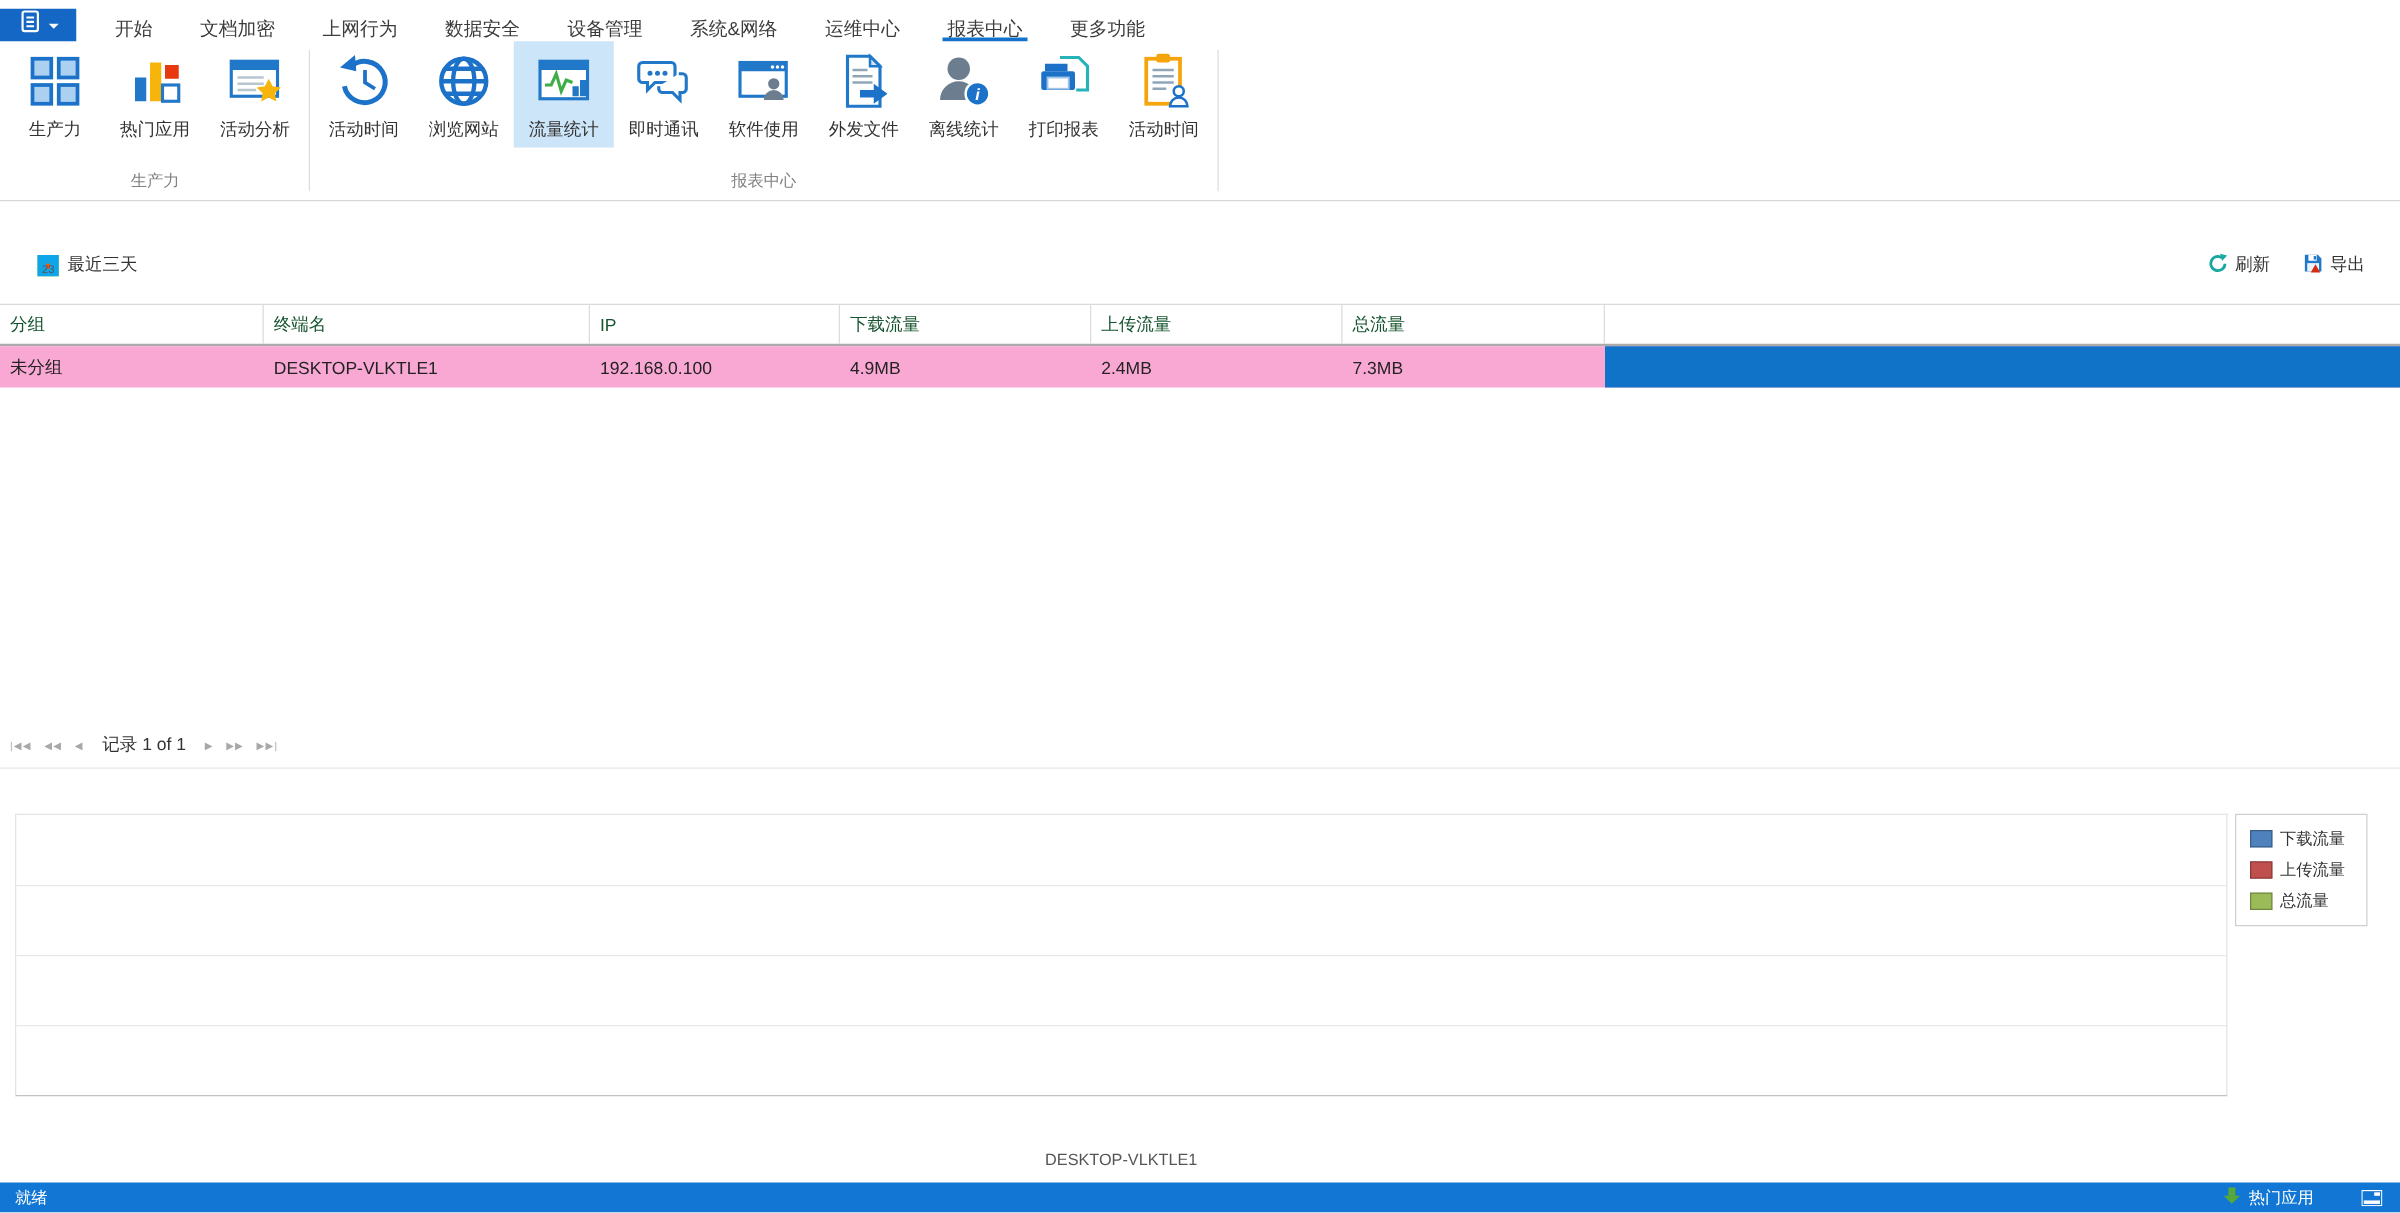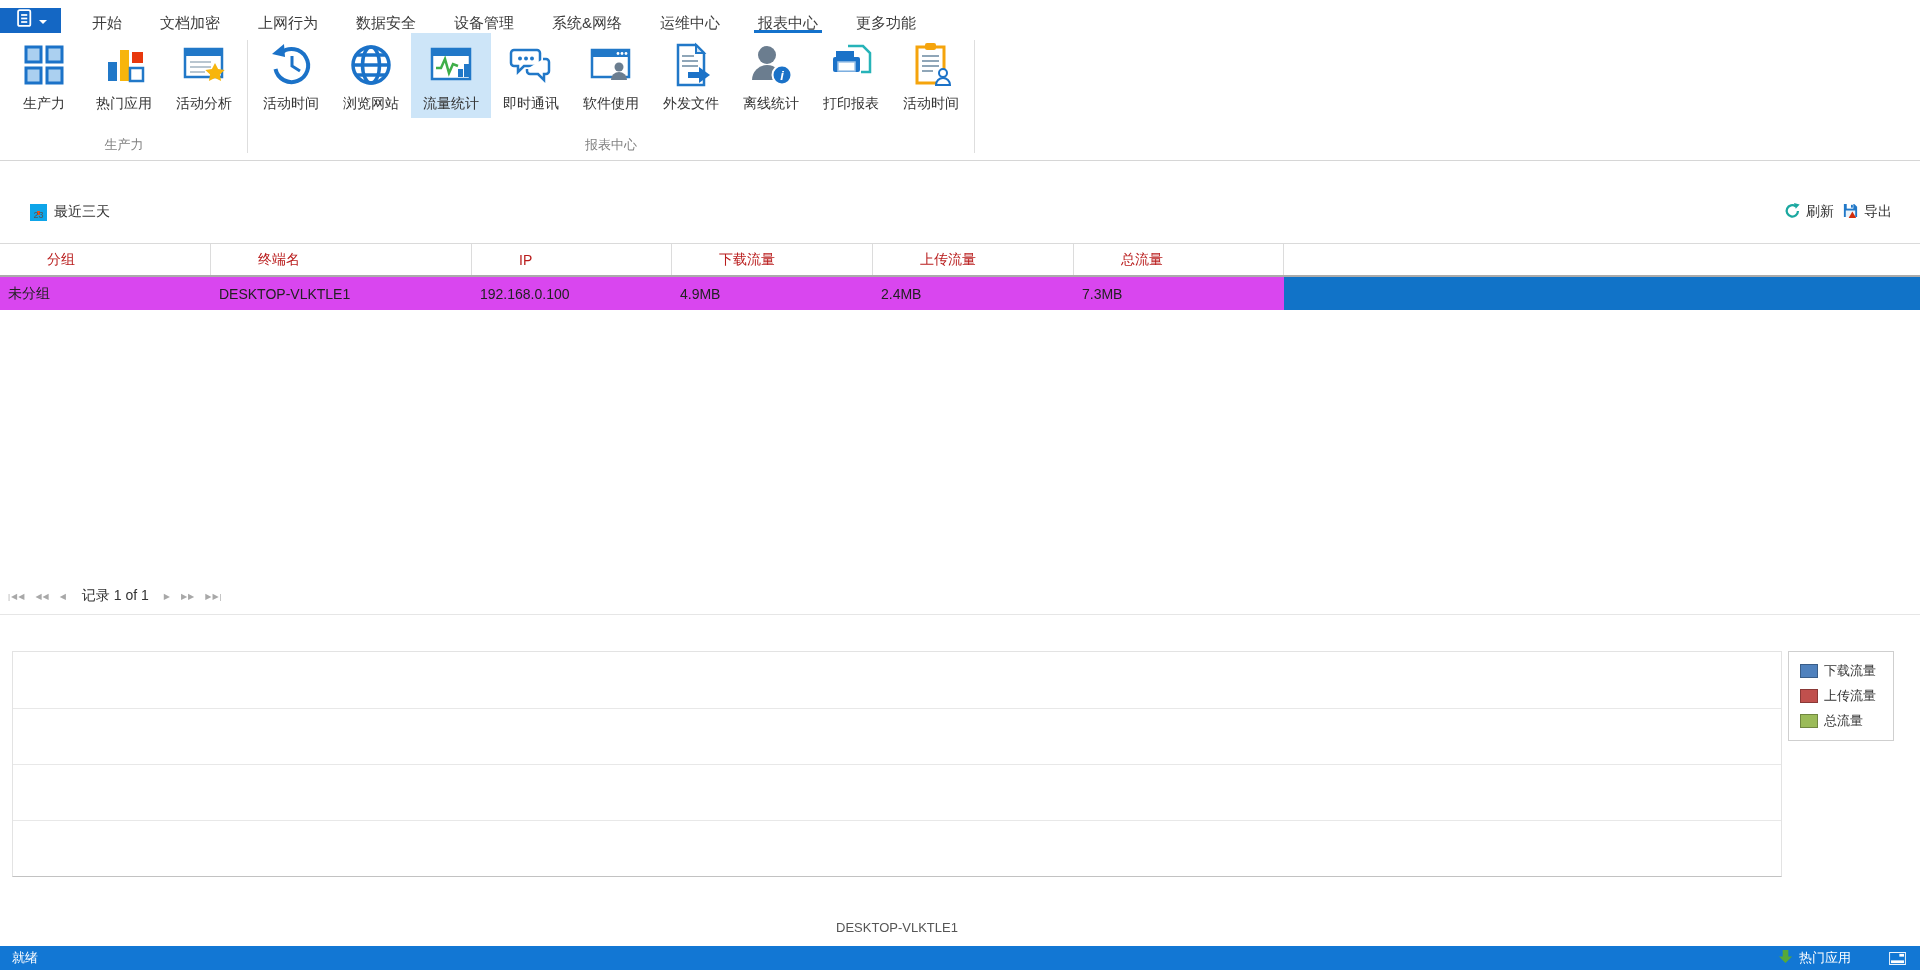--- a/index.html
+++ b/index.html
@@ -21,34 +21,34 @@
   .ritem{display:flex;flex-direction:column;align-items:center;padding:9px 9px 5px;min-width:62px;cursor:pointer;}
   .ritem .ric{width:46px;height:46px;display:flex;align-items:center;justify-content:center;}
   .rlabel{font-size:14px;color:#333;margin-top:7px;white-space:nowrap;}
   .ritem.active{background:#cde5f8;}
   .rgroup-label{text-align:center;font-size:13px;color:#818181;padding-bottom:6px;margin-top:auto;}
   .rdivider{width:1px;background:#dedede;margin:7px 3px;}
 
   
   #toolbar{position:absolute;top:194px;left:0;right:0;height:36px;display:flex;align-items:center;padding:0 28px 0 30px;box-sizing:border-box;}
   .tool-left{display:flex;align-items:center;gap:7px;font-size:14px;color:#333;cursor:pointer;}
-  .tool-right{margin-left:auto;display:flex;gap:8px;}
+  .tool-right{margin-left:auto;display:flex;gap:26px;}
   .tool-btn{display:flex;align-items:center;gap:5px;font-size:14px;color:#333;cursor:pointer;}
   .cal{width:17px;height:17px;border:7px solid #0ea5e9;position:relative;background:#84cc16;box-sizing:border-box;text-decoration:underline;}
   .cal .caltop{position:absolute;top:0;left:0;right:0;height:4px;background:#e8541c;}
   .cal .calnum{position:absolute;top:4px;left:0;right:0;bottom:0;display:flex;align-items:center;justify-content:center;font-size:9px;color:#555;}
 
   
   #table{position:absolute;top:243px;left:0;right:0;}
   .thead,.trow{display:grid;grid-template-columns:211px 261px 200px 201px 201px 210px 1fr;}
   .thead{height:31px;border-top:1px solid #dadada;border-bottom:2px solid #ababab;}
-  .th{display:flex;align-items:center;padding-left:8px;font-size:14px;color:#b91c1c;border-right:1px solid #dcdcdc;cursor:pointer;box-sizing:border-box;margin-left:39px;}
+  .th{display:flex;align-items:center;padding-left:8px;font-size:14px;color:#14532d;border-right:1px solid #dcdcdc;cursor:pointer;box-sizing:border-box;}
   .th.last{border-right:none;justify-content:space-between;padding-right:10px;}
   .col-arrow{width:0;height:0;border-left:5px solid transparent;border-right:5px solid transparent;border-top:6px solid #9aa0a6;cursor:pointer;}
-  .trow{height:33px;background:#d946ef;cursor:pointer;}
+  .trow{height:33px;background:#f9a8d4;cursor:pointer;}
   .td{display:flex;align-items:center;padding-left:8px;font-size:14px;color:#222;}
   .td.history{padding:0;background:#fff;}
   #history-bar{height:100%;background:#1173c8;}
 
   
   #pager{position:absolute;top:587px;left:8px;display:flex;align-items:center;gap:10px;}
   .pgico{font-size:8px;color:#a8a8a8;letter-spacing:1px;cursor:pointer;}
   .ptext{font-size:14px;color:#333;margin:0 5px;}
 
   

